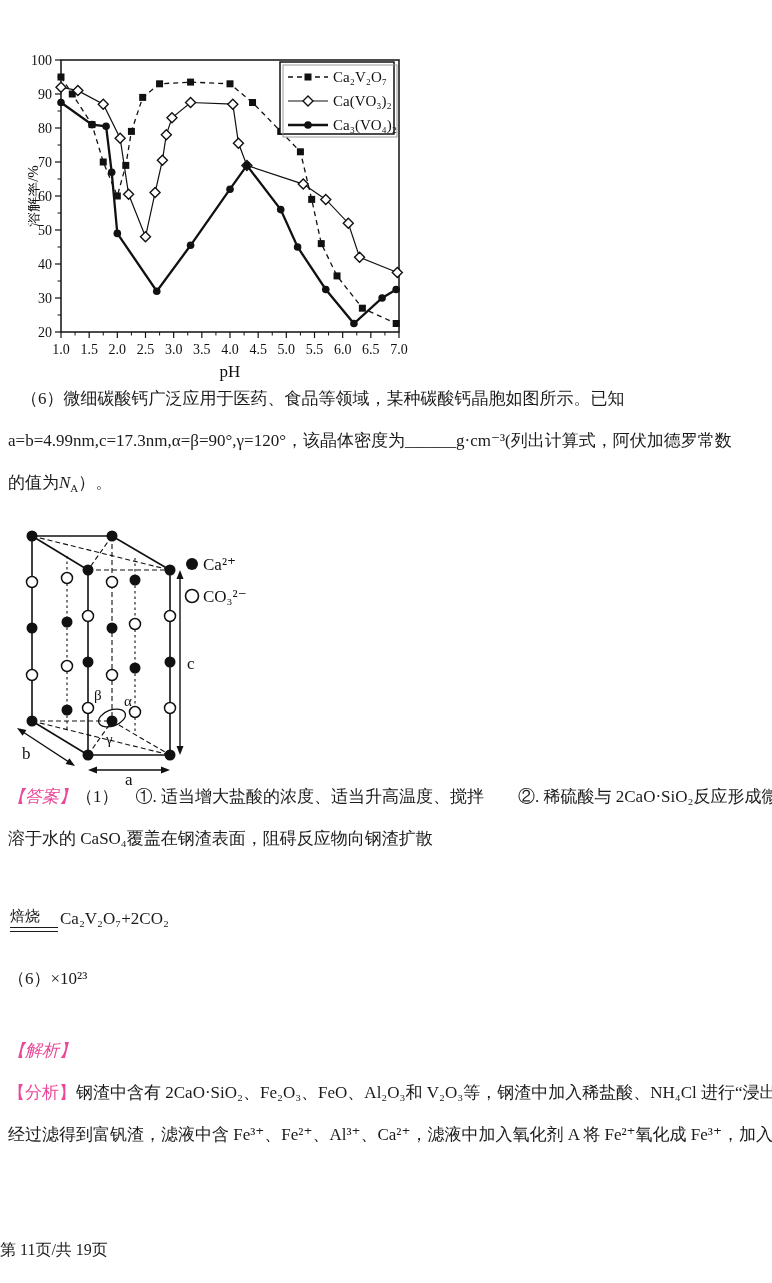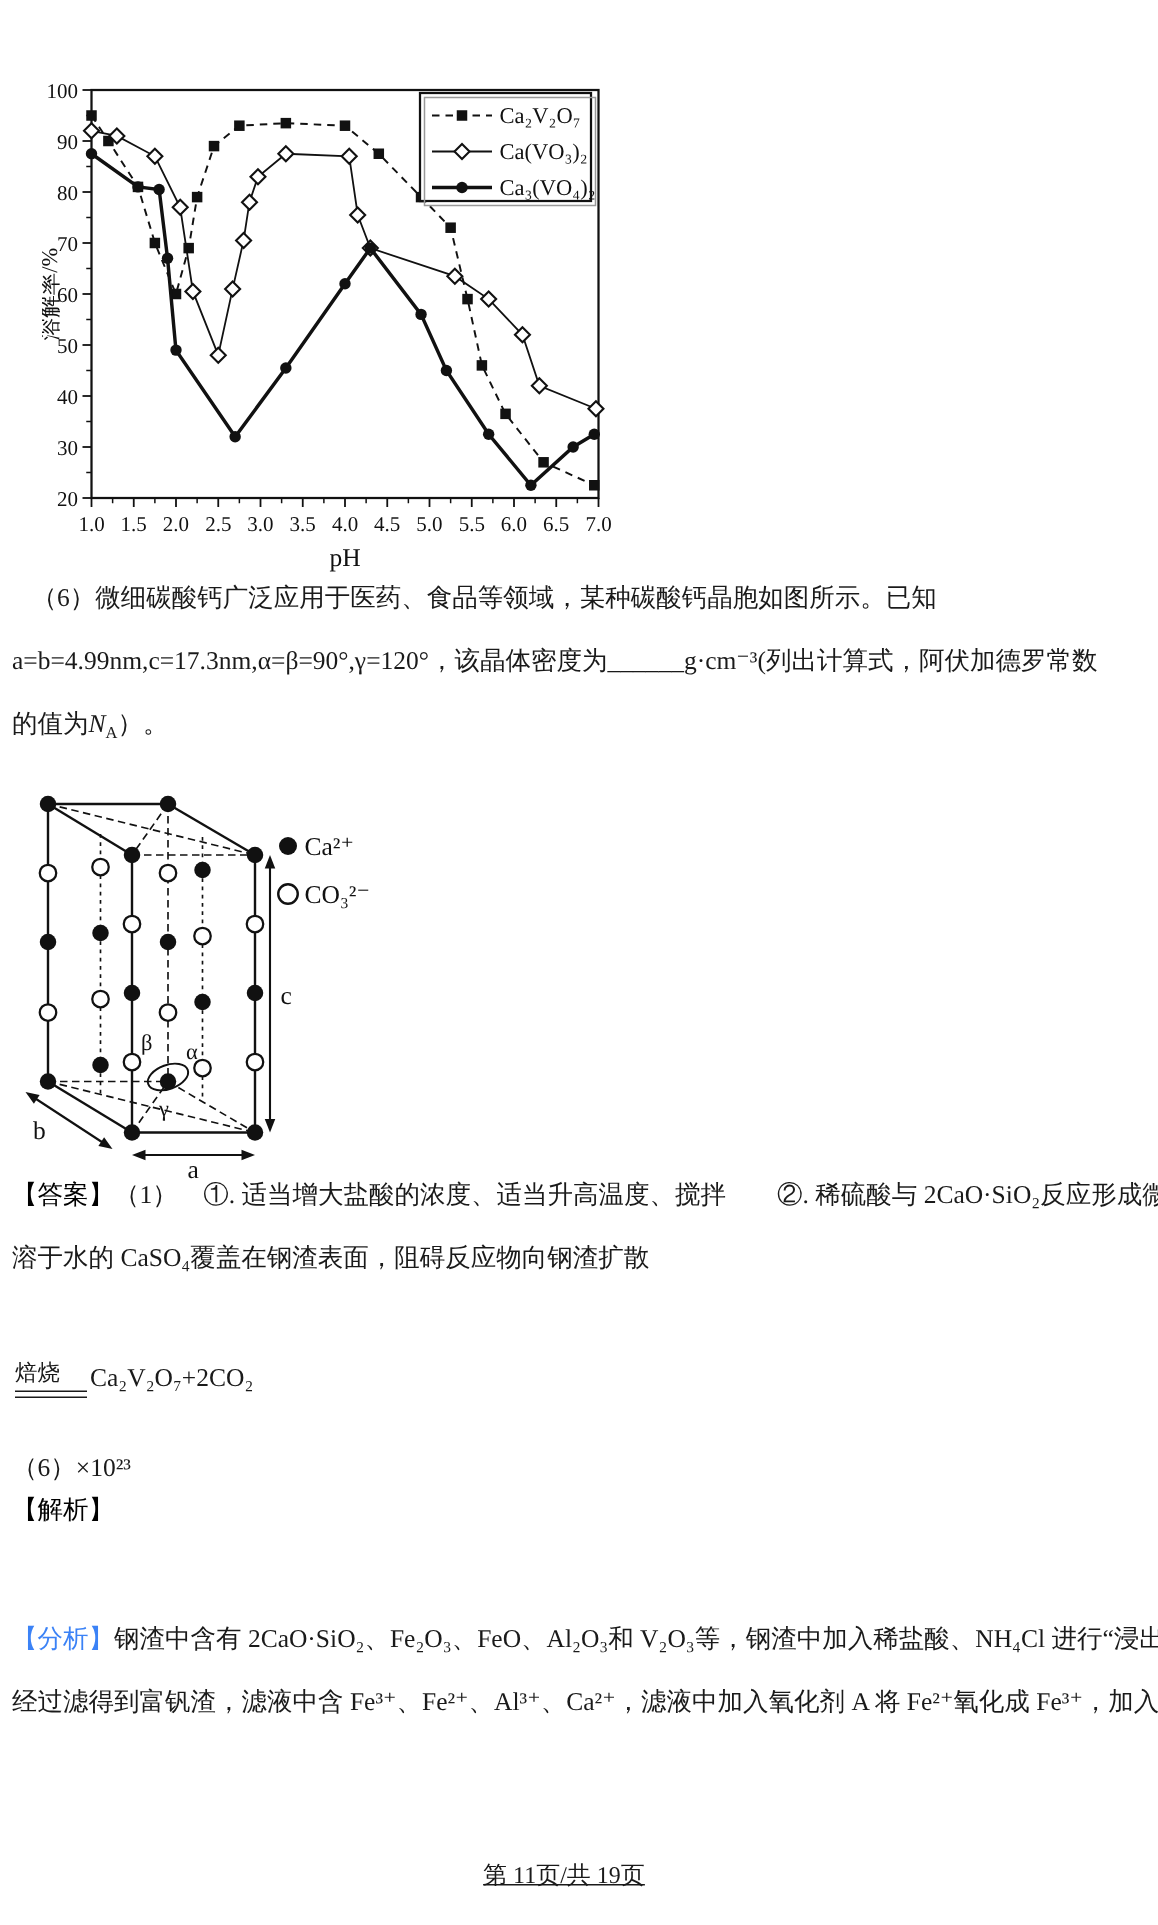--- a/index.html
+++ b/index.html
@@ -1,35 +1,35 @@
 <!DOCTYPE html>
 <html><head>
 <meta charset="utf-8">
 <style>
   html,body{margin:0;padding:0;background:#ffffff;}
   .page{
     position:relative;width:772px;height:1283px;background:#ffffff;
     font-family:"Liberation Serif","DejaVu Serif",serif;color:#1a1a1a;overflow:hidden;
   }
   .line{position:absolute;font-size:17px;white-space:nowrap;line-height:1.35;}
-  .blue{color:#000000;}
-  .navy{color:#3b82f6;}
+  .blue{color:#ec4899;font-style:italic;}
+  .navy{color:#ec4899;}
   .it{font-style:italic;}
   .sub{font-size:11px;vertical-align:-4px;}
   
   .rxn{display:inline-flex;flex-direction:column;vertical-align:-6px;margin:0 2px;}
   .rxn .cond{font-size:15px;line-height:1.1;}
   .rxn .dline{width:48px;height:3px;border-top:1.6px solid #1a1a1a;border-bottom:1.6px solid #1a1a1a;margin-top:2px;}
   
   .fracrow{display:flex;align-items:center;}
   .frac{display:inline-block;text-align:center;margin:0 6px 0 10px;}
   .frac .num{display:block;padding:0 4px 3px 4px;}
   .frac .den{display:block;border-top:1.5px solid #1a1a1a;padding:3px 8px 0 8px;}
   .radicand{border-top:1.4px solid #1a1a1a;padding:0 1px;}
-  .footer{position:absolute;left:0;width:752px;text-align:center;font-size:16px;text-decoration:underline;}
+  .footer{position:absolute;left:0;width:752px;font-size:16px;}
   svg text{font-family:"Liberation Serif","DejaVu Serif",serif;fill:#111;}
   .chart-wrap{position:absolute;left:28px;top:44px;width:412px;height:342px;}
   .crystal-wrap{position:absolute;left:10px;top:518px;width:250px;height:272px;}
 </style>
 </head>
 <body>
 
 <div class="page">
 
   <div class="chart-wrap" id="chart-mount"><svg viewBox="0 0 412 342" width="412" height="342">
@@ -286,21 +286,21 @@
         <span class="cond">焙烧</span>
         <span class="dline"></span>
       </span>
       <span>Ca₂V₂O₇+2CO₂</span>
   </div>
   <div class="line fracrow" style="left:8px;top:968px;">
     <span>（6）</span>
     <span>×10²³</span>
   </div>
 
-  <div class="line" style="left:8px;top:996px;text-align:right;">
+  <div class="line" style="left:8px;top:1040px;text-align:right;">
     <span class="blue">【解析】</span>
   </div>
   <div class="line" style="left:8px;top:1082px;">
     <span class="navy">【分析】</span><span>钢渣中含有 2CaO·SiO₂、Fe₂O₃、FeO、Al₂O₃和 V₂O₃等，钢渣中加入稀盐酸、NH₄Cl 进行“浸出 1”，</span>
   </div>
   <div class="line" style="left:8px;top:1124px;">
     <span>经过滤得到富钒渣，滤液中含 Fe³⁺、Fe²⁺、Al³⁺、Ca²⁺，滤液中加入氧化剂 A 将 Fe²⁺氧化成 Fe³⁺，加入试剂</span>
   </div>
 
   <div class="footer" style="top:1240px;">第 11页/共 19页</div>

